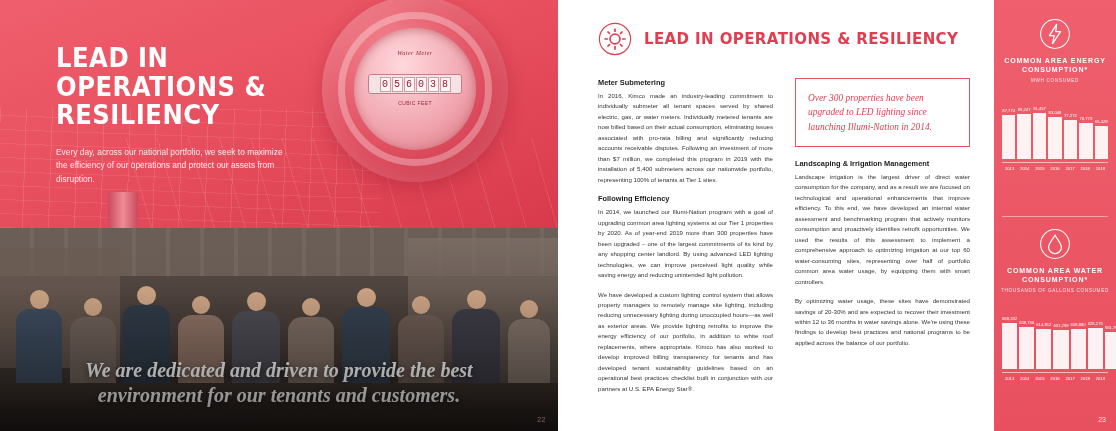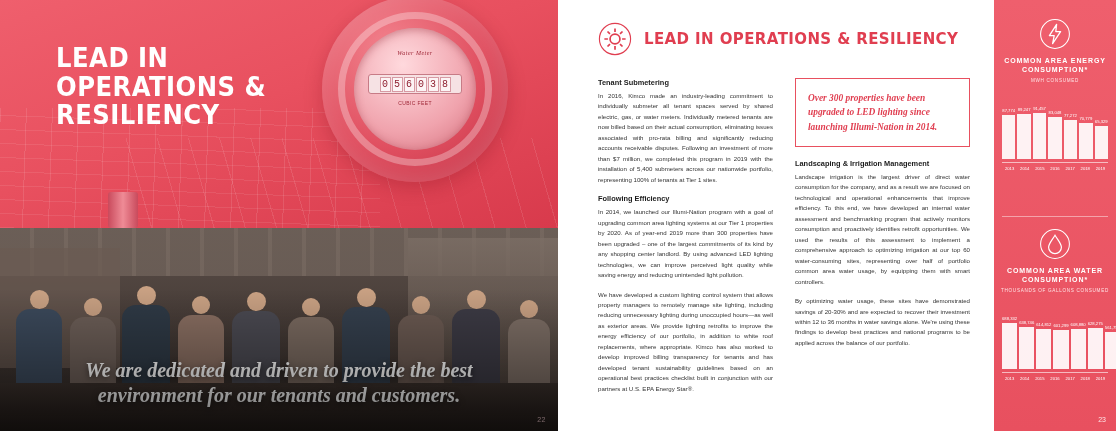--- a/index.html
+++ b/index.html
@@ -190,21 +190,21 @@
   .cols { position: absolute; left: 40px; top: 78px; width: 372px; display: flex; gap: 22px; }
   .col { width: 175px; }
   .sub { font-size: 7.4px; font-weight: 700; color: #1c1c1c; margin-bottom: 4px; }
   .para { font-size: 6.1px; line-height: 1.72; color: #333333; text-align: justify; margin-bottom: 9px; }
   .pull {
     border: 1px solid #e8505f;
     padding: 12px 12px;
     margin-bottom: 12px;
   }
   .pull-text {
-    font-family: "Liberation Serif", serif; font-style: italic; font-weight: 700;
+    font-family: "Liberation Serif", serif; font-style: italic; font-weight: 400;
     font-size: 9.4px; line-height: 1.52; color: #e03e50;
   }
 </style>
 </head>
 <body>
 
 <div class="spread">
 
   <div class="page-left">
 
@@ -224,20 +224,21 @@
           <span class="digit">0</span>
           <span class="digit">3</span>
           <span class="digit">8</span>
         </div>
         <div class="meter-sub">CUBIC FEET</div>
       </div>
       <div class="pipe"></div>
 
       <div class="hero-text">
         <div class="hero-title">LEAD IN OPERATIONS &amp; RESILIENCY</div>
+        <div class="hero-body">Every day, across our national portfolio, we seek to maximize the efficiency of our operations and protect our assets from disruption.</div>
       </div>
     </div>
 
     <div class="photo-bottom">
       <div class="ceil"></div>
       <div class="wall-l"></div>
       <div class="wall-r"></div>
 
       <div class="people">
         <div class="person" style="left:6px;  width:46px; height:78px; background:#3c4a5c;"></div>
@@ -287,21 +288,21 @@
             <circle cx="24" cy="24" r="7"></circle>
             <path d="M24 9v5M24 34v5M9 24h5M34 24h5M13.4 13.4l3.5 3.5M31.1 31.1l3.5 3.5M34.6 13.4l-3.5 3.5M16.9 31.1l-3.5 3.5"></path>
           </g>
         </svg>
         <div class="art-title">LEAD IN OPERATIONS &amp; RESILIENCY</div>
       </div>
 
       <div class="cols">
 
         <div class="col">
-          <div class="sub">Tenant Submetering</div>
+          <div class="sub">Meter Submetering</div>
           <div class="para">In 2016, Kimco made an industry-leading commitment to individually submeter all tenant spaces served by shared electric, gas, or water meters. Individually metered tenants are now billed based on their actual consumption, eliminating issues associated with pro-rata billing and significantly reducing accounts receivable disputes. Following an investment of more than $7 million, we completed this program in 2019 with the installation of 5,400 submeters across our nationwide portfolio, representing 100% of tenants at Tier 1 sites.</div>
           <div class="sub">Following Efficiency</div>
           <div class="para">In 2014, we launched our Illumi-Nation program with a goal of upgrading common area lighting systems at our Tier 1 properties by 2020. As of year-end 2019 more than 300 properties have been upgraded – one of the largest commitments of its kind by any shopping center landlord. By using advanced LED lighting technologies, we can improve perceived light quality while saving energy and reducing unintended light pollution.</div>
           <div class="para">We have developed a custom lighting control system that allows property managers to remotely manage site lighting, including reducing unnecessary lighting during unoccupied hours—as well as exterior areas. We provide lighting retrofits to improve the energy efficiency of our portfolio, in addition to white roof replacements, where appropriate. Kimco has also worked to develop improved billing transparency for tenants and has developed tenant sustainability guidelines based on an operational best practices checklist built in conjunction with our partners at U.S. EPA Energy Star®.</div>
         </div>
 
         <div class="col">
           <div class="pull">
             <div class="pull-text">Over 300 properties have been upgraded to LED lighting since launching Illumi-Nation in 2014.</div>
           </div>

